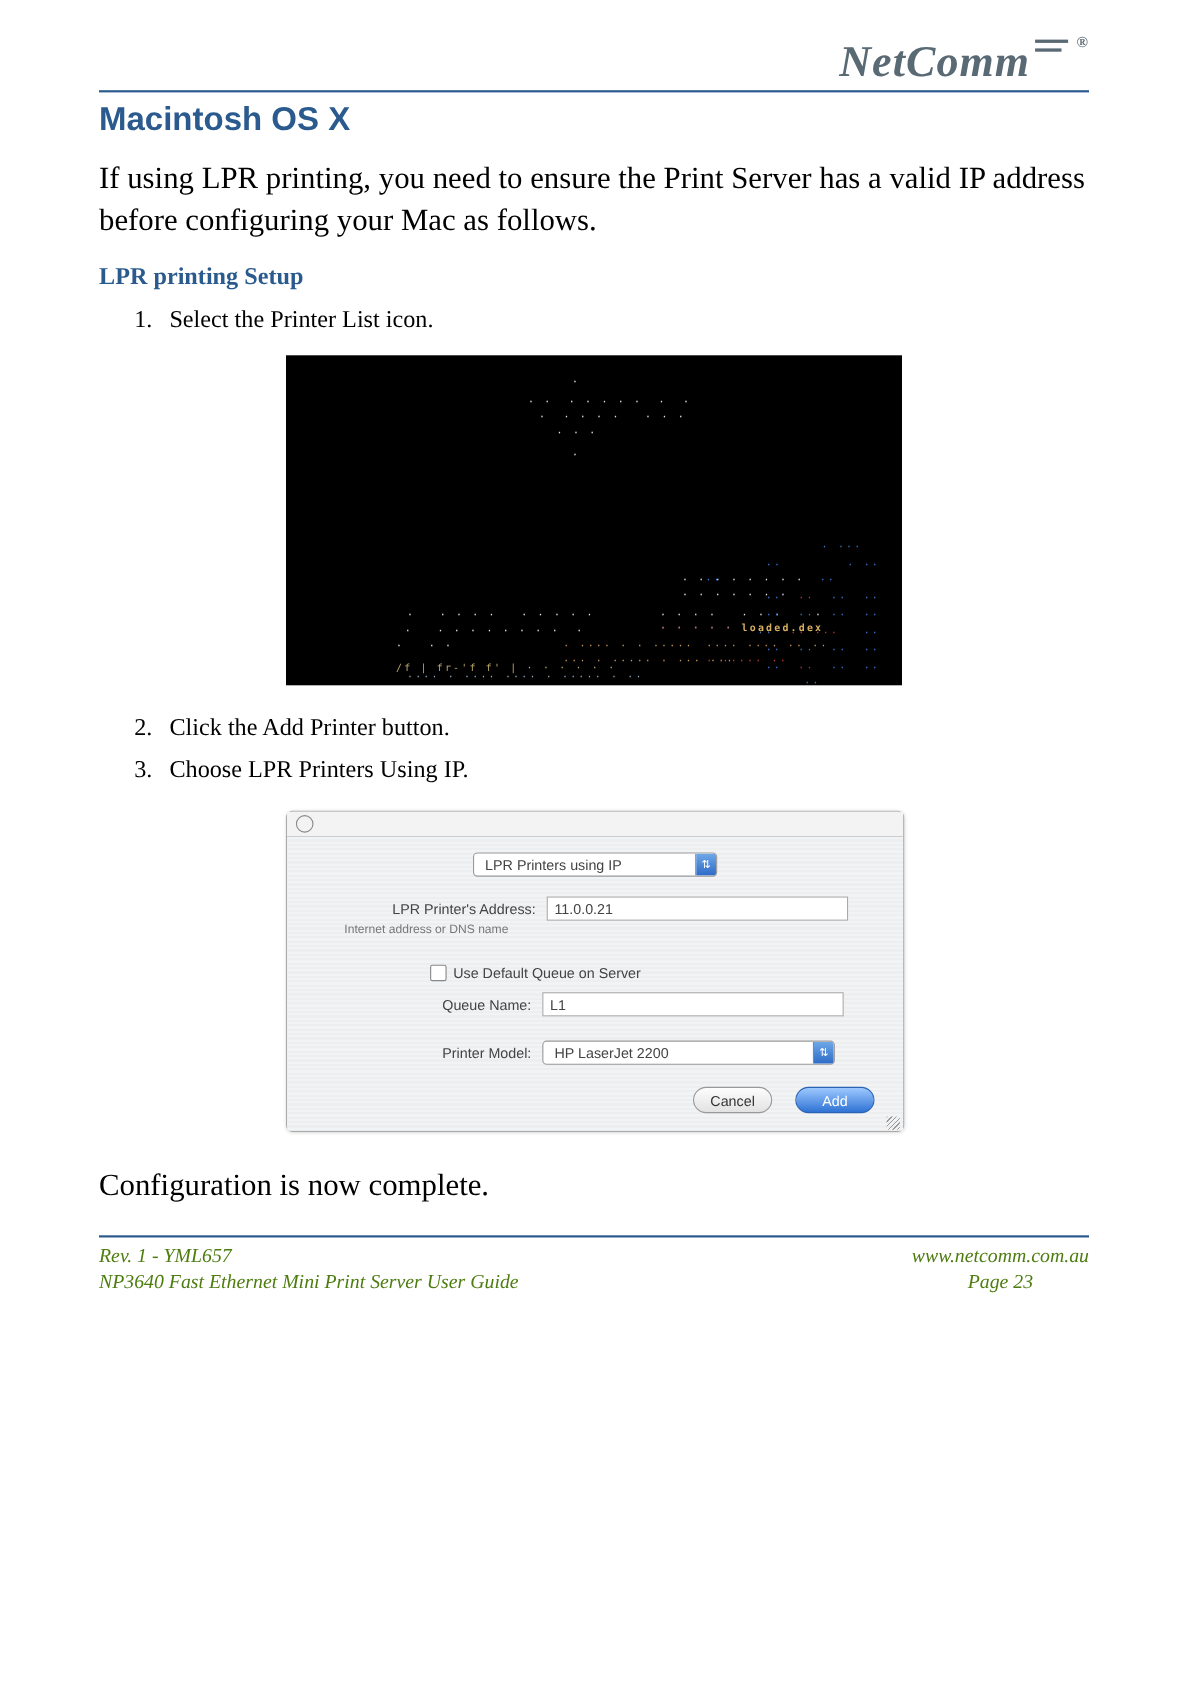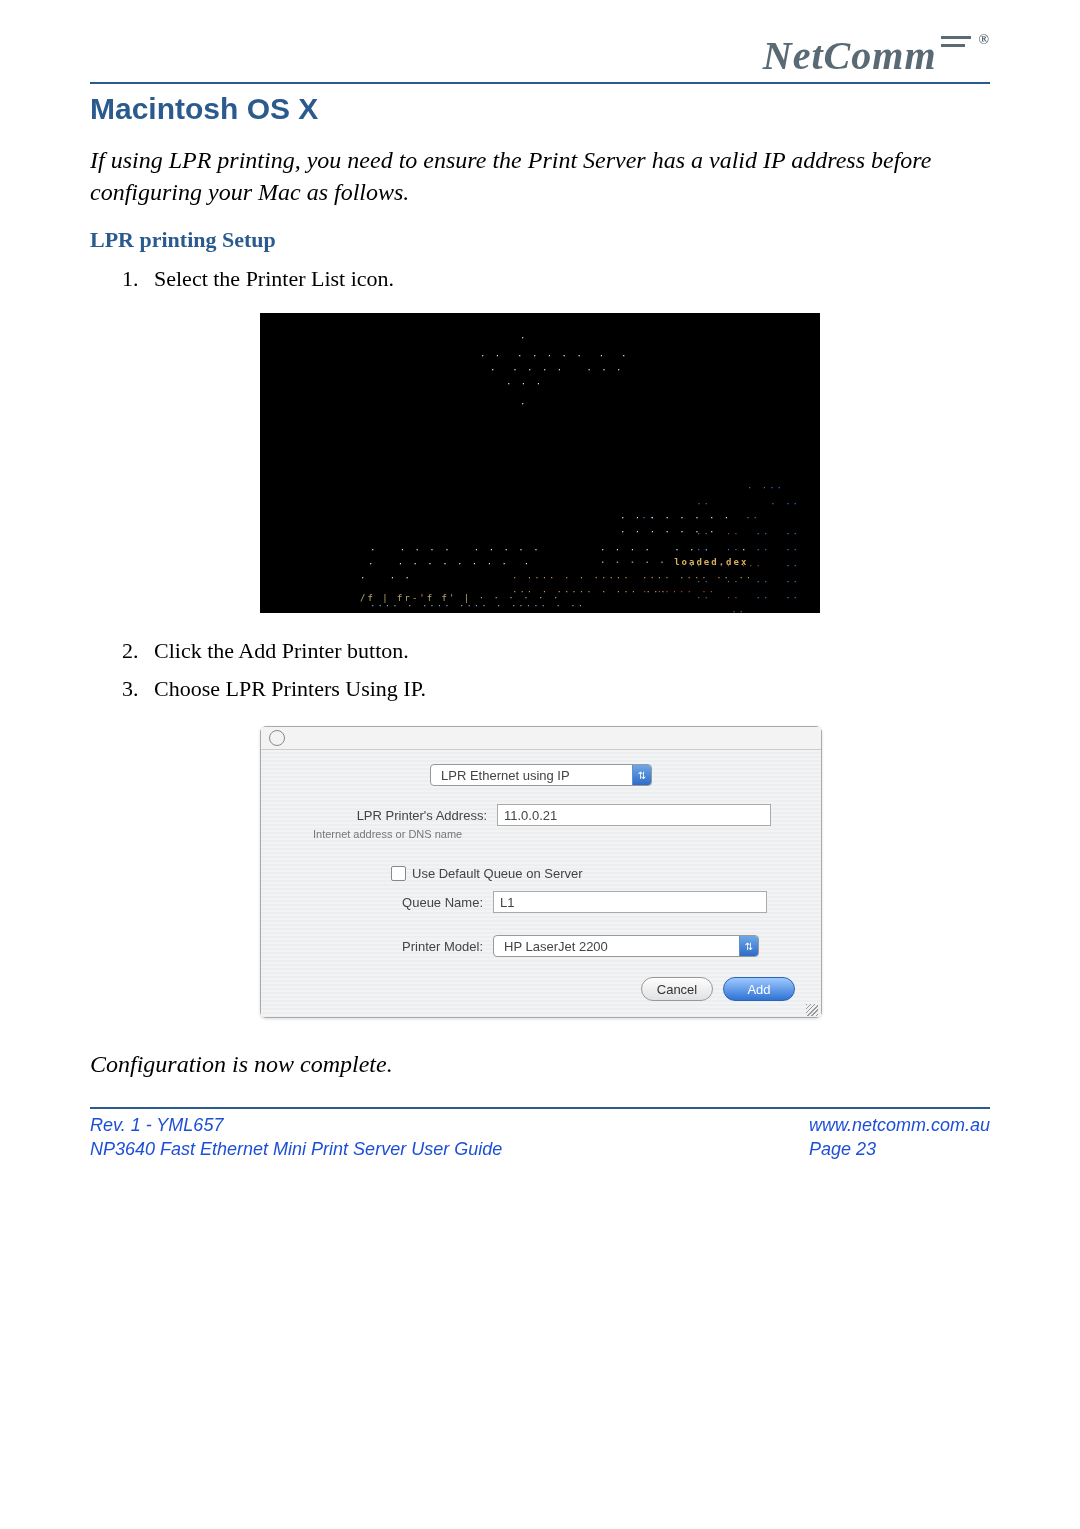--- a/index.html
+++ b/index.html
@@ -59,24 +59,23 @@
     margin-bottom: 8px;
   }
   h1.section {
     font-family: Arial, Helvetica, sans-serif;
     color: #2b5b8e;
     font-size: 30px;
     font-weight: bold;
     margin: 6px 0 18px 0;
   }
   p.body {
-    font-size: 24px;
+    font-size: 28px;
     line-height: 1.35;
     margin: 0 0 18px 0;
-    font-style: italic;
   }
   h2.subsection {
     font-family: Liberation Serif, serif;
     color: #2b5b8e;
     font-size: 22px;
     font-weight: bold;
     margin: 0 0 10px 0;
   }
   ol.steps {
     font-size: 22px;
@@ -169,21 +168,21 @@
   .text-input {
     border: 1px solid #aaa; background: #fff; height: 20px;
     padding: 0 6px; font-size: 13px; display: flex; align-items: center;
   }
   .hint { font-size: 11px; color: #777; margin: 2px 0 14px 0; }
   .checkbox {
     width: 13px; height: 13px; border: 1px solid #888; background: #fff;
     margin-right: 6px; border-radius: 2px;
   }
   .buttons-row {
-    display: flex; justify-content: flex-end; gap: 10px;
+    display: flex; justify-content: flex-end; gap: 21px;
     margin-top: 20px;
   }
   .mac-btn {
     min-width: 70px; height: 22px; border-radius: 12px;
     border: 1px solid #999;
     background: linear-gradient(#fdfdfd, #e2e2e2);
     display: flex; align-items: center; justify-content: center;
     font-size: 13px; color: #333;
   }
   .mac-btn.primary {
@@ -195,28 +194,28 @@
     width: 12px; height: 12px;
     background: repeating-linear-gradient(135deg, #999, #999 1px, transparent 1px, transparent 3px);
   }
   .mac-window-outer { position: relative; width: 560px; margin: 22px auto 30px auto; }
   .footer-rule {
     border-top: 2px solid #2b5b8e;
     margin-top: 26px;
   }
   .footer {
     display: flex; justify-content: space-between;
-    font-family: Liberation Sans, sans-serif;
+    font-family: Liberation Serif, serif;
     font-style: italic;
     font-size: 18px;
-    color: #1d4ed8;
+    color: #4d7c0f;
     padding-top: 4px;
   }
   .footer .left, .footer .right { line-height: 1.35; }
-  .footer .right { text-align: left; }
+  .footer .right { text-align: center; }
 </style>
 </head>
 <body>
 
 <div class="page">
   <div class="brand-bar">
     <span class="brand">
       <span>NetComm</span>
       <span class="brand-lines"></span>
       <span class="reg">®</span>
@@ -270,21 +269,21 @@
   </ol>
 
   <div class="mac-window-outer">
     <div class="mac-window">
       <div class="mac-toolbar">
         <span class="globe"></span>
       </div>
       <div class="mac-body">
         <div class="row" style="justify-content:center; margin-bottom:18px;">
           <div class="select-box" style="width:220px;">
-            <span class="select-text">LPR Ethernet using IP</span>
+            <span class="select-text">LPR Printers using IP</span>
             <span class="select-btn">⇅</span>
           </div>
         </div>
 
         <div class="row" style="margin-bottom:2px;">
           <div class="label-r">LPR Printer's Address:</div>
           <div class="text-input" style="width:260px;">
             <span>11.0.0.21</span>
           </div>
         </div>

